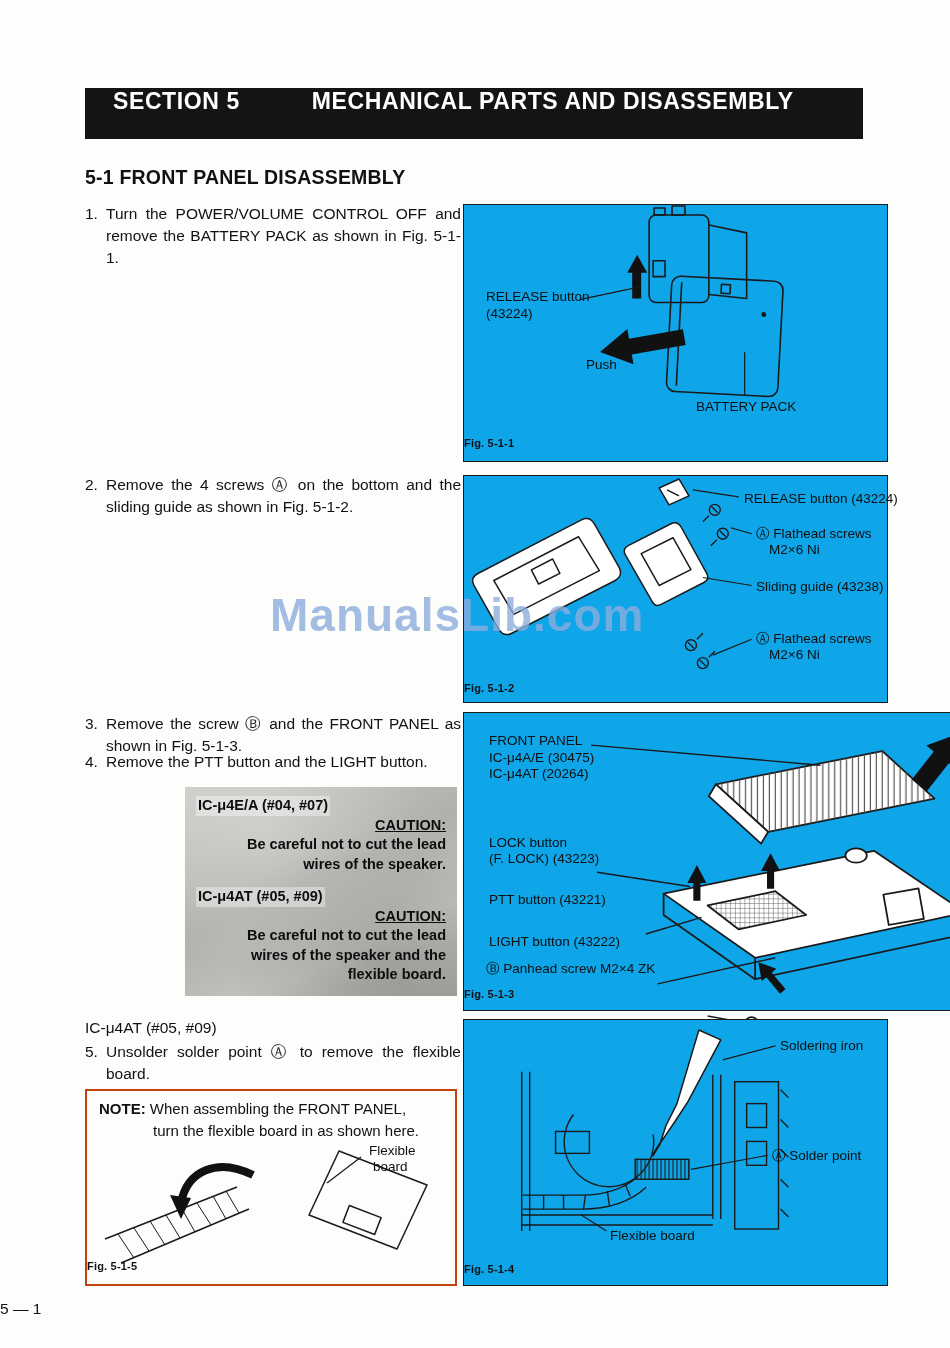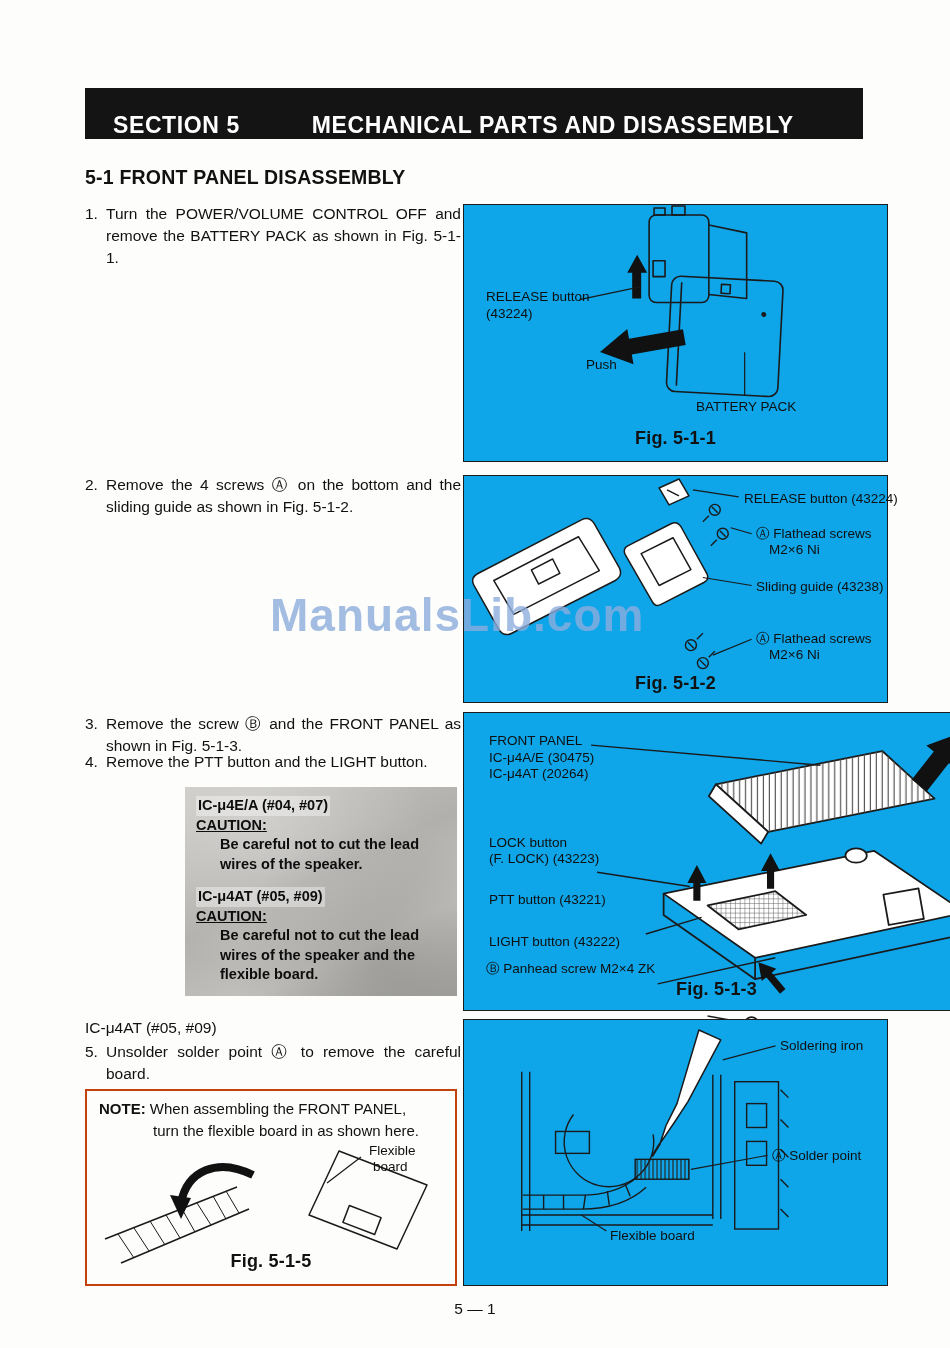--- a/index.html
+++ b/index.html
@@ -5,21 +5,21 @@
   * { margin:0; padding:0; box-sizing:border-box; }
   html,body { background:#ffffff; }
   .page {
     position:relative; width:950px; height:1348px; margin:0 auto;
     background:#fdfdfb; font-family:"Liberation Sans", sans-serif; color:#111;
     overflow:hidden;
   }
   
   .header-bar {
     position:absolute; left:85px; top:88px; width:778px; height:51px;
-    background:#141414; color:#fff; display:flex; align-items:flex-end;
+    background:#141414; color:#fff; display:flex; align-items:flex-start;
     padding-left:28px; font-size:23px; font-weight:bold; letter-spacing:.6px;
   }
   .header-bar .ttl { margin-left:72px; }
   .section-title {
     position:absolute; left:85px; top:166px; font-size:19.5px; font-weight:bold;
     letter-spacing:.2px;
   }
   
   .step { position:absolute; left:85px; width:376px; display:flex; font-size:15.5px; line-height:22px; }
   .step .num { width:21px; flex:none; }
@@ -27,48 +27,49 @@
   .plain-line { position:absolute; left:85px; font-size:15.5px; }
   
   .caution {
     position:absolute; left:185px; top:787px; width:272px; height:209px;
     padding:9px 11px; font-size:14.5px; line-height:19.5px; color:#0d0d0d;
     background:
       radial-gradient(ellipse at 28% 18%, rgba(255,255,255,.28), transparent 60%),
       radial-gradient(ellipse at 72% 85%, rgba(0,0,0,.14), transparent 55%),
       linear-gradient(155deg,#c9c8c4,#b1b0ad 45%,#c2c1bd 72%,#a8a7a4);
     overflow:hidden;
+    text-align:right;
   }
   .caution .c-model { font-weight:bold; display:table; background:rgba(255,255,255,.38); padding:0 2px; }
   .caution .c-label { font-weight:bold; text-decoration:underline; }
   .caution .c-text  { font-weight:bold;margin-left:24px; }
   .caution .gap { height:13px; }
   
   .note-box {
     position:absolute; left:85px; top:1089px; width:372px; height:197px;
     border:2px solid #c2410c; background:#fdfdfb;
   }
   .note-box svg { position:absolute; inset:0; }
   .note-line1 { position:absolute; left:12px; top:9px; font-size:15px; }
   .note-line1 b { font-weight:bold; }
   .note-line2 { position:absolute; left:66px; top:31px; font-size:15px; }
   
   .figbox { position:absolute; border:1.5px solid #1c1c1c; background:#0ea5e9; }
   .figbox svg { position:absolute; inset:0; }
   .figcap {
-    position:absolute; left:0; right:0; text-align:center;
-    font-size:18px; font-weight:bold; letter-spacing:.2px;
+    position:absolute; left:0; right:0; text-align:left;
+    font-size:11px; font-weight:bold; letter-spacing:.2px;
   }
   .lbl { position:absolute; font-size:13.5px; line-height:16px; white-space:nowrap; color:#0f0f0f; }
   
   .watermark {
     position:absolute; left:270px; top:588px; font-size:46px; font-weight:bold;
     color:rgba(140,172,220,.8); letter-spacing:1px; z-index:6; pointer-events:none;
   }
-  .page-number { position:absolute; left:0; right:0; top:1300px; text-align:center; font-size:15.5px; }
+  .page-number { position:absolute; left:0; right:0; top:1300px; font-size:15.5px; }
 </style>
 </head>
 <body>
 
 <div class="page">
 
   <div class="watermark">ManualsLib.com</div>
 
   <div class="header-bar">
     <span>SECTION 5</span>
@@ -100,21 +101,21 @@
     <div class="c-text">Be careful not to cut the lead wires of the speaker.</div>
     <div class="gap"></div>
     <div class="c-model">IC-μ4AT (#05, #09)</div>
     <div class="c-label">CAUTION:</div>
     <div class="c-text">Be careful not to cut the lead wires of the speaker and the flexible board.</div>
   </div>
 
   <div class="plain-line" style="top:1019px">IC-μ4AT (#05, #09)</div>
   <div class="step" style="top:1041px">
     <span class="num">5.</span>
-    <span class="txt">Unsolder solder point Ⓐ to remove the careful board.</span>
+    <span class="txt">Unsolder solder point Ⓐ to remove the flexible board.</span>
   </div>
 
   <div class="note-box">
     <svg viewBox="0 0 368 193">
       <g fill="none" stroke="#1a1a1a" stroke-width="1.5" stroke-linejoin="round">
         <path d="M252,60 L340,94 L310,158 L222,124 Z"></path>
         <rect x="258" y="120" width="34" height="18" transform="rotate(21 275 129)"></rect>
         <path d="M18,148 L150,96"></path>
         <path d="M34,172 L162,118"></path>
       </g>
@@ -314,17 +315,18 @@
       </g>
       <g stroke="#1a1a1a" stroke-width="1.2">
         <line x1="313" y1="26" x2="260" y2="40"></line>
         <line x1="305" y1="136" x2="228" y2="150"></line>
         <line x1="143" y1="212" x2="118" y2="196"></line>
       </g>
     </svg>
     <div class="lbl" style="left:316px;top:18px">Soldering iron</div>
     <div class="lbl" style="left:308px;top:128px">Ⓐ Solder point</div>
     <div class="lbl" style="left:146px;top:208px">Flexible board</div>
+    <div class="figcap" style="bottom:10px">Fig. 5-1-4</div>
   </div>
 
   <div class="page-number">5 — 1</div>
 
 </div>
 
 </body></html>

